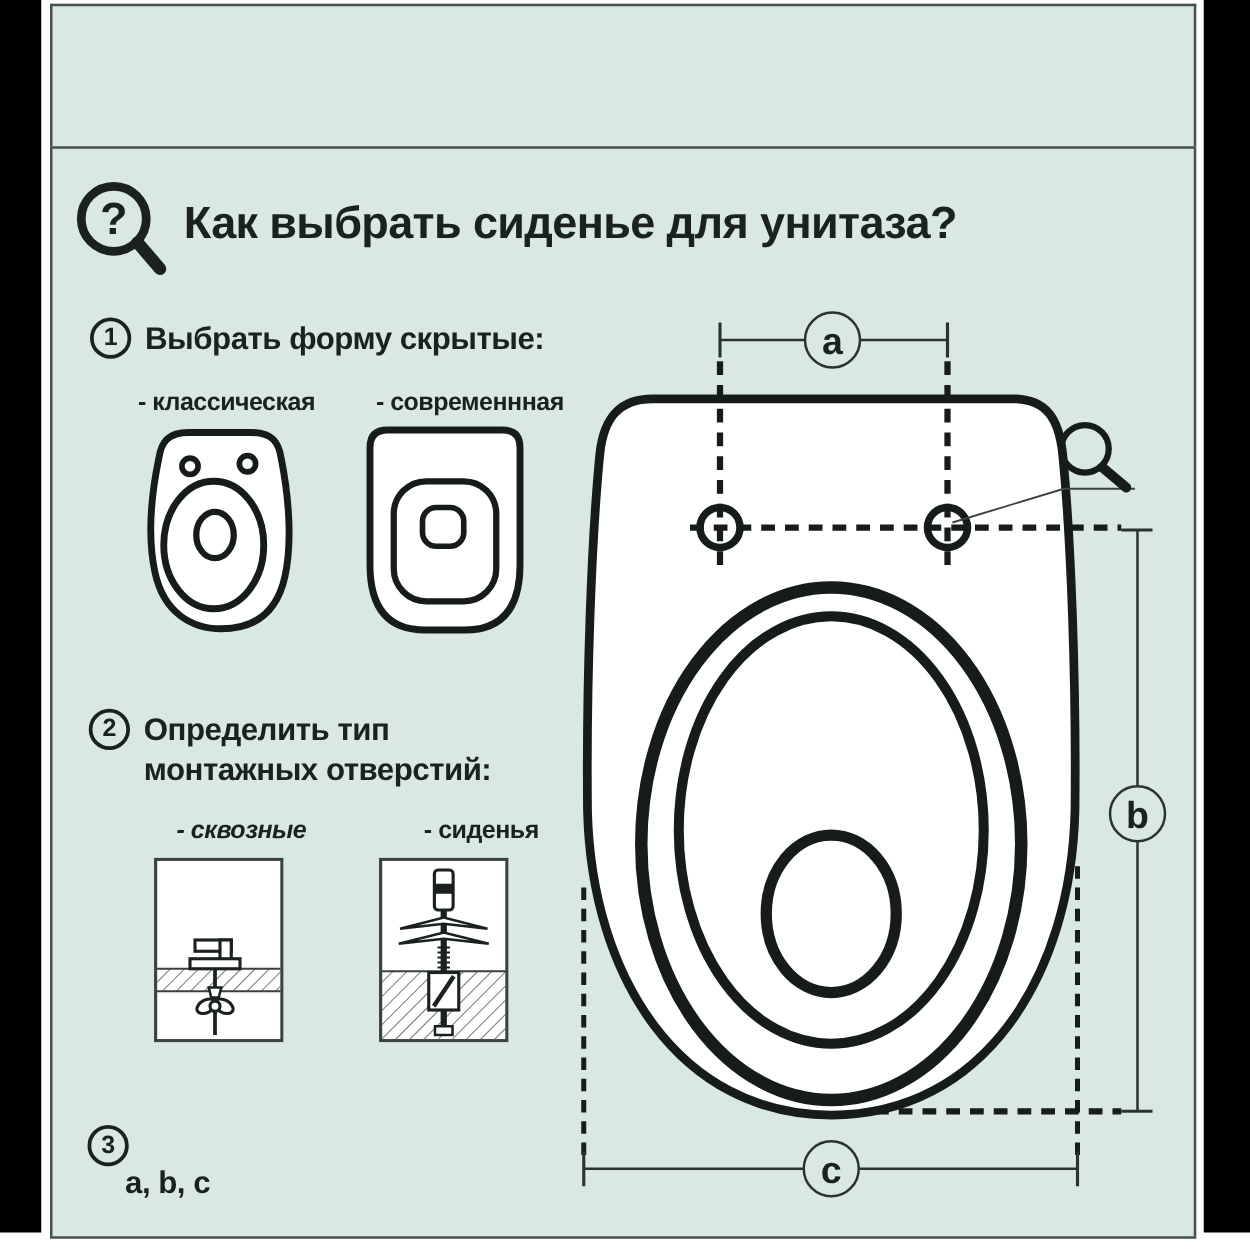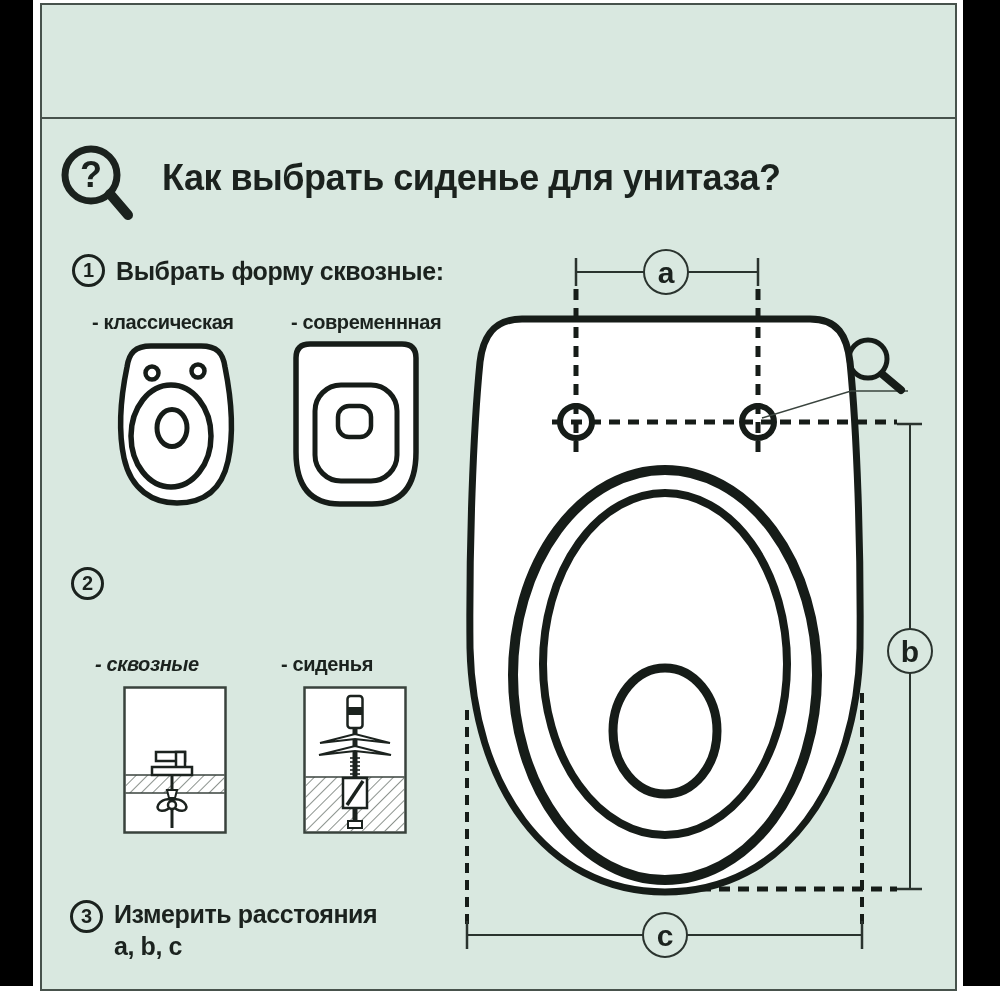--- a/index.html
+++ b/index.html
@@ -11,35 +11,35 @@
   .pillbar.left  { left:0;   width:33px; }
   .pillbar.right { left:963px; width:37px; }
   .panel {
     position:absolute; left:40px; width:917px; background:#d9e8e0;
     border:2px solid #47524c; box-sizing:border-box;
   }
   .panel-top  { top:3px;   height:114px; border-bottom:none; }
   .panel-main { top:117px; height:874px; }
 
   .title-text {
-    position:absolute; left:162px; top:158px; width:700px;
+    position:absolute; left:147px; top:158px; width:700px;
     font-size:36px; font-weight:800; letter-spacing:-0.5px; line-height:1.1;
   }
   .step-num {
     position:absolute; width:33px; height:33px; box-sizing:border-box;
     border:3.5px solid #1b221e; border-radius:50%;
     display:flex; align-items:center; justify-content:center;
     font-size:20px; font-weight:800;
   }
   .step-text {
     position:absolute; font-size:25px; font-weight:800;
     letter-spacing:-0.4px; line-height:31px; white-space:nowrap;
   }
   .opt-label {
-    position:absolute; font-size:20px; font-weight:800; text-align:left;
+    position:absolute; font-size:20px; font-weight:800; text-align:right;
     letter-spacing:-0.4px; white-space:nowrap;
   }
   svg { position:absolute; display:block; }
   .dim-letter { font-size:30px; font-weight:800; fill:#1b221e;
     font-family:"Liberation Sans", sans-serif; text-anchor:middle; }
 </style>
 </head>
 <body>
 
 <div class="page">
@@ -52,21 +52,21 @@
 
   <svg style="left:60px; top:144px;" width="80" height="86" viewBox="0 0 80 86">
     <circle cx="31" cy="31" r="26" fill="none" stroke="#1b221e" stroke-width="7"></circle>
     <text x="31" y="43" text-anchor="middle" style="font:800 36px 'Liberation Sans', sans-serif" fill="#1b221e">?</text>
     <line x1="50" y1="50" x2="68" y2="71" stroke="#1b221e" stroke-width="10" stroke-linecap="round"></line>
   </svg>
 
   <div class="title-text">Как выбрать сиденье для унитаза?</div>
 
   <div class="step-num" style="left:72px; top:254px;">1</div>
-  <div class="step-text" style="left:116px; top:256px;">Выбрать форму сквозные:</div>
+  <div class="step-text" style="left:116px; top:256px;">Выбрать форму скрытые:</div>
 
   <div class="opt-label" style="left:92px;  top:311px; width:160px;">- классическая</div>
   <div class="opt-label" style="left:291px; top:311px; width:160px;">- современнная</div>
 
   <svg style="left:113px; top:340px;" width="128" height="168" viewBox="0 0 128 168">
     <path d="M 38 6 L 88 6 C 104 6 110 13 112 27 C 118 57 121 93 115 121
              C 108 153 88 163 64 163 C 40 163 18 150 11 118
              C 5 90 8 56 14 27 C 16 13 22 6 38 6 Z" fill="#ffffff" stroke="#161c18" stroke-width="5.5"></path>
     <circle cx="39" cy="33" r="6.5" fill="#ffffff" stroke="#161c18" stroke-width="4.5"></circle>
     <circle cx="85" cy="31" r="6.5" fill="#ffffff" stroke="#161c18" stroke-width="4.5"></circle>
@@ -75,20 +75,22 @@
   </svg>
 
   <svg style="left:292px; top:340px;" width="128" height="168" viewBox="0 0 128 168">
     <path d="M 18 4 L 110 4 Q 124 4 124 18 L 124 112 Q 124 164 80 164 L 48 164
              Q 4 164 4 112 L 4 18 Q 4 4 18 4 Z" fill="#ffffff" stroke="#161c18" stroke-width="5.5"></path>
     <rect x="23" y="45" width="82" height="96" rx="26" fill="none" stroke="#161c18" stroke-width="5"></rect>
     <rect x="46" y="66" width="33" height="31" rx="11" fill="none" stroke="#161c18" stroke-width="4.5"></rect>
   </svg>
 
   <div class="step-num" style="left:71px; top:567px;">2</div>
+  <div class="step-text" style="left:115px; top:569px;">Определить тип</div>
+  <div class="step-text" style="left:115px; top:601px;">монтажных отверстий:</div>
 
   <div class="opt-label" style="left:95px;  top:653px; width:150px;font-style:italic;">- сквозные</div>
   <div class="opt-label" style="left:281px; top:653px; width:150px;">- сиденья</div>
 
   <svg style="left:123px; top:686px;" width="104" height="148" viewBox="0 0 104 148">
     <defs>
       <pattern id="hatch1" width="8" height="8" patternUnits="userSpaceOnUse" patternTransform="rotate(45)">
         <line x1="0" y1="0" x2="0" y2="8" stroke="#5a645d" stroke-width="1.4"></line>
       </pattern>
     </defs>
@@ -127,22 +129,21 @@
     <rect x="44.5" y="21" width="15" height="8" fill="#1b221e"></rect>
     <path d="M 17 57 L 52 48 L 87 57 L 52 53 Z" fill="#ffffff" stroke="#1b221e" stroke-width="2"></path>
     <path d="M 16 69 L 52 60 L 88 69 L 52 65 Z" fill="#ffffff" stroke="#1b221e" stroke-width="2"></path>
     <rect x="40" y="92" width="24" height="30" fill="#ffffff" stroke="#1b221e" stroke-width="2.5"></rect>
     <line x1="44" y1="119" x2="60" y2="95" stroke="#1b221e" stroke-width="3.5"></line>
     <line x1="52" y1="122" x2="52" y2="137" stroke="#1b221e" stroke-width="5"></line>
     <rect x="45" y="135" width="14" height="7" fill="#ffffff" stroke="#1b221e" stroke-width="2"></rect>
   </svg>
 
   <div class="step-num" style="left:70px; top:900px;">3</div>
-  <div class="step-text" style="left:114px; top:899px;">Измерить расстояния</div>
-  <div class="step-text" style="left:114px; top:931px;">a, b, c</div>
+  <div class="step-text" style="left:100px; top:931px;">a, b, c</div>
 
   <svg style="left:440px; top:235px;" width="530" height="745" viewBox="440 235 530 745">
 
     <path d="M 522 319 L 810 319 C 838 319 847 336 850 362
              C 857 432 861 548 860 648 C 857 782 786 892 665 892
              C 544 892 473 782 470 648 C 469 548 473 432 480 362
              C 483 336 494 319 522 319 Z" fill="#ffffff" stroke="#161c18" stroke-width="7"></path>
     <ellipse cx="665" cy="675" rx="152" ry="205" fill="none" stroke="#161c18" stroke-width="10"></ellipse>
     <ellipse cx="665" cy="664" rx="122" ry="171" fill="none" stroke="#161c18" stroke-width="8"></ellipse>
     <ellipse cx="665" cy="731" rx="52" ry="63" fill="none" stroke="#161c18" stroke-width="9"></ellipse>

